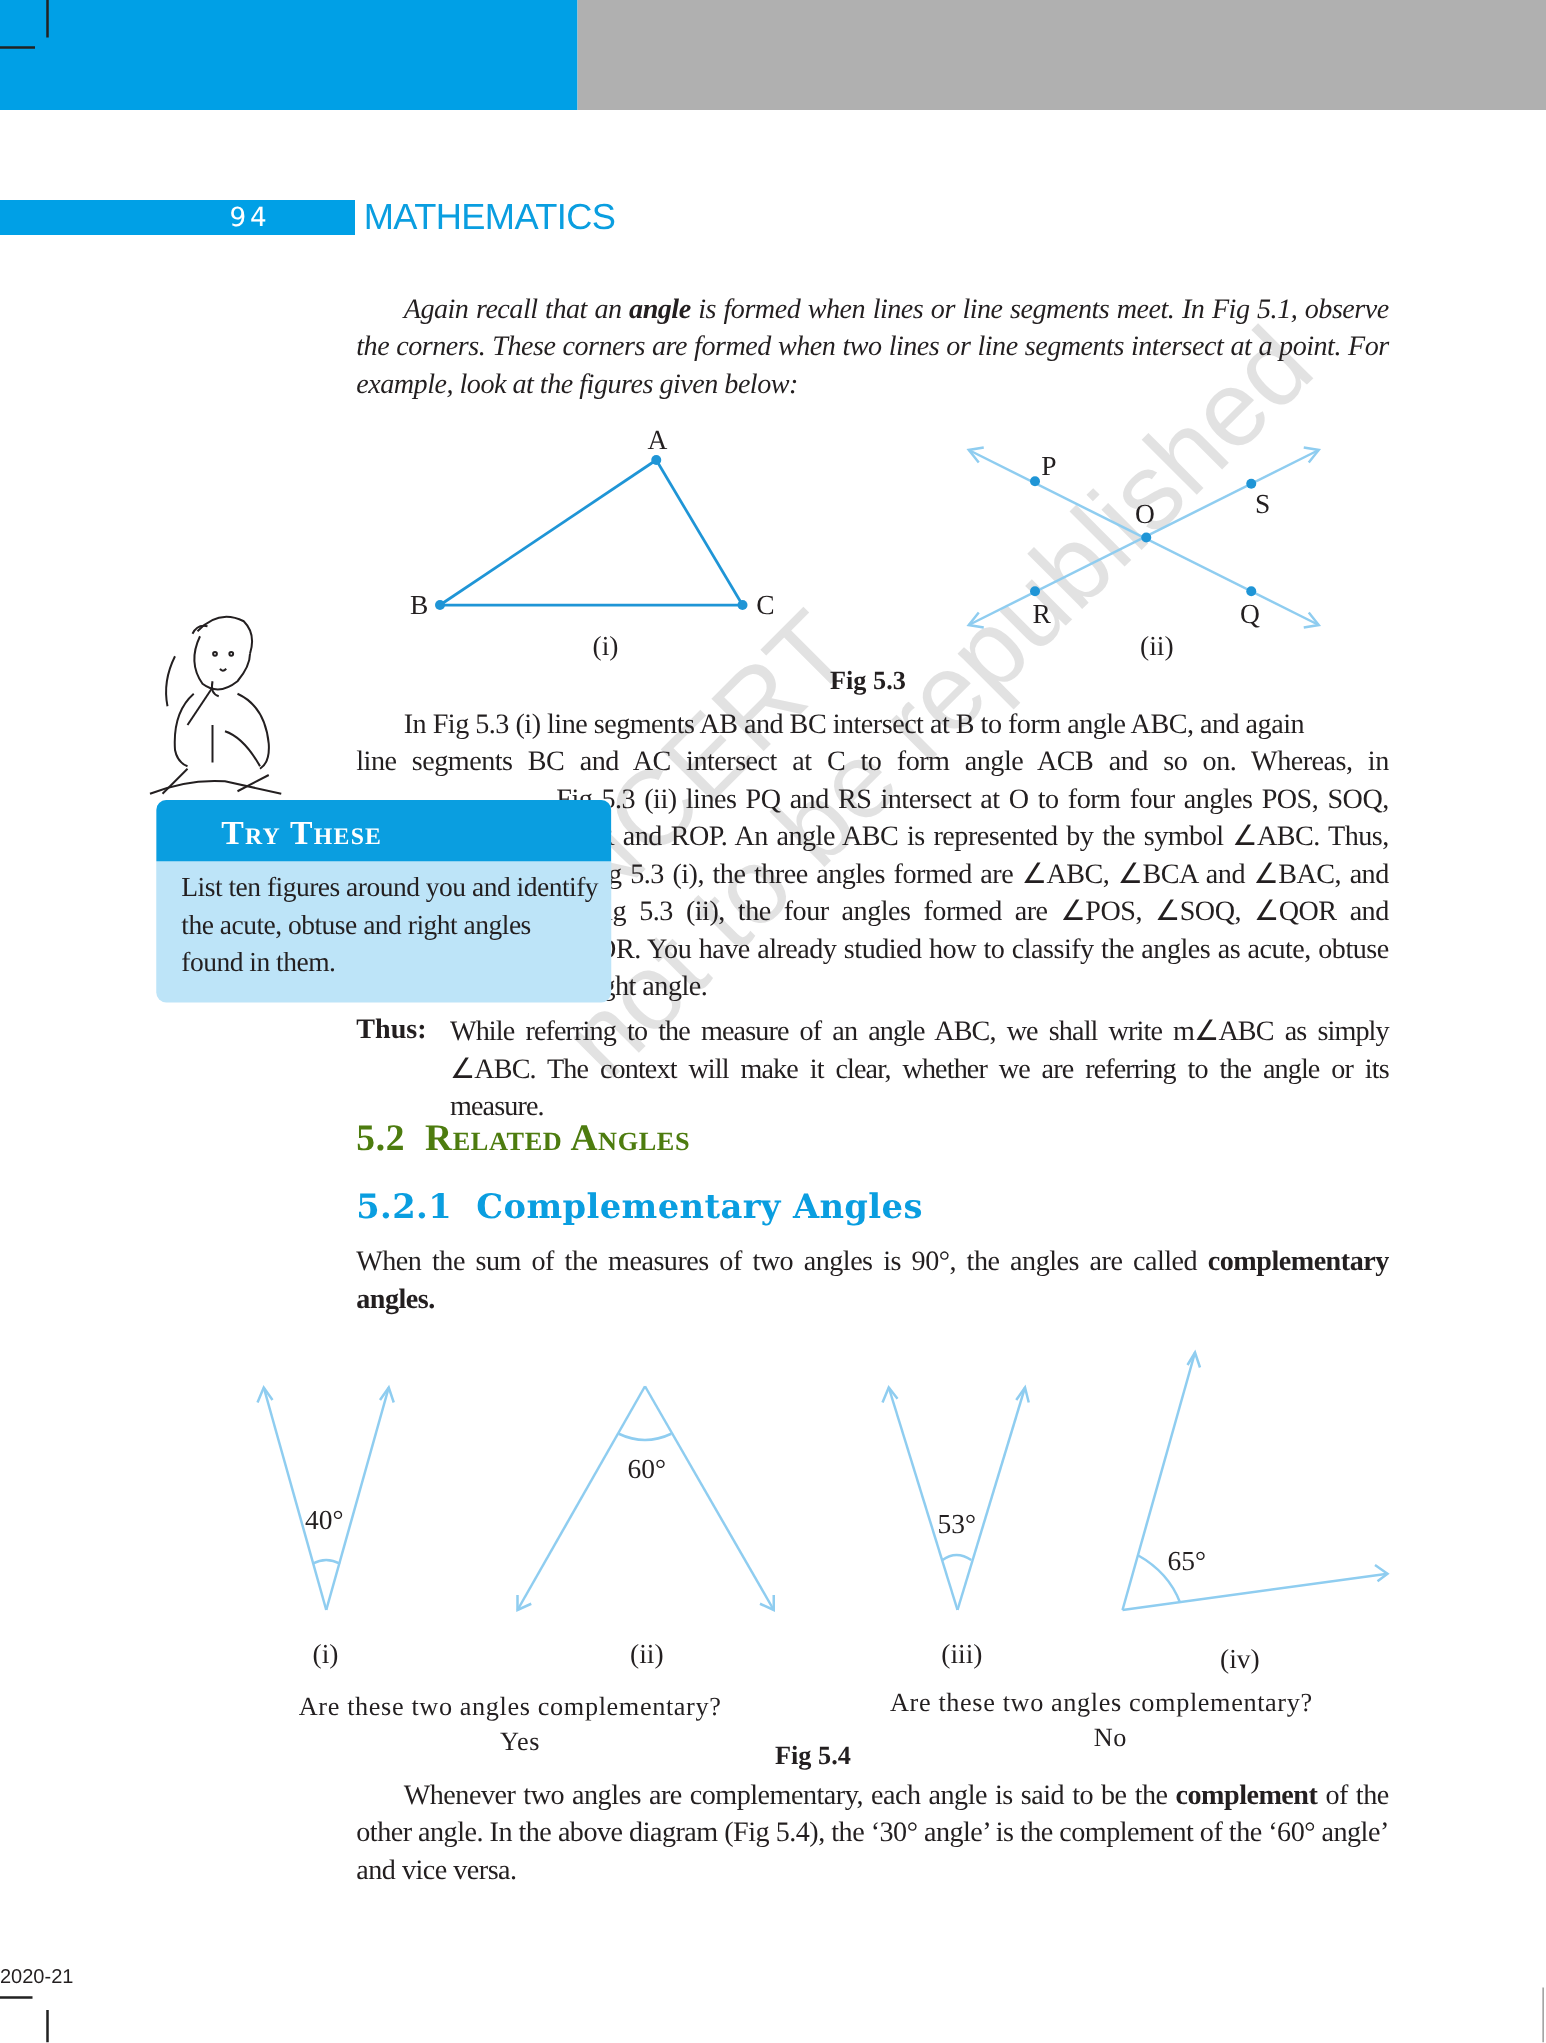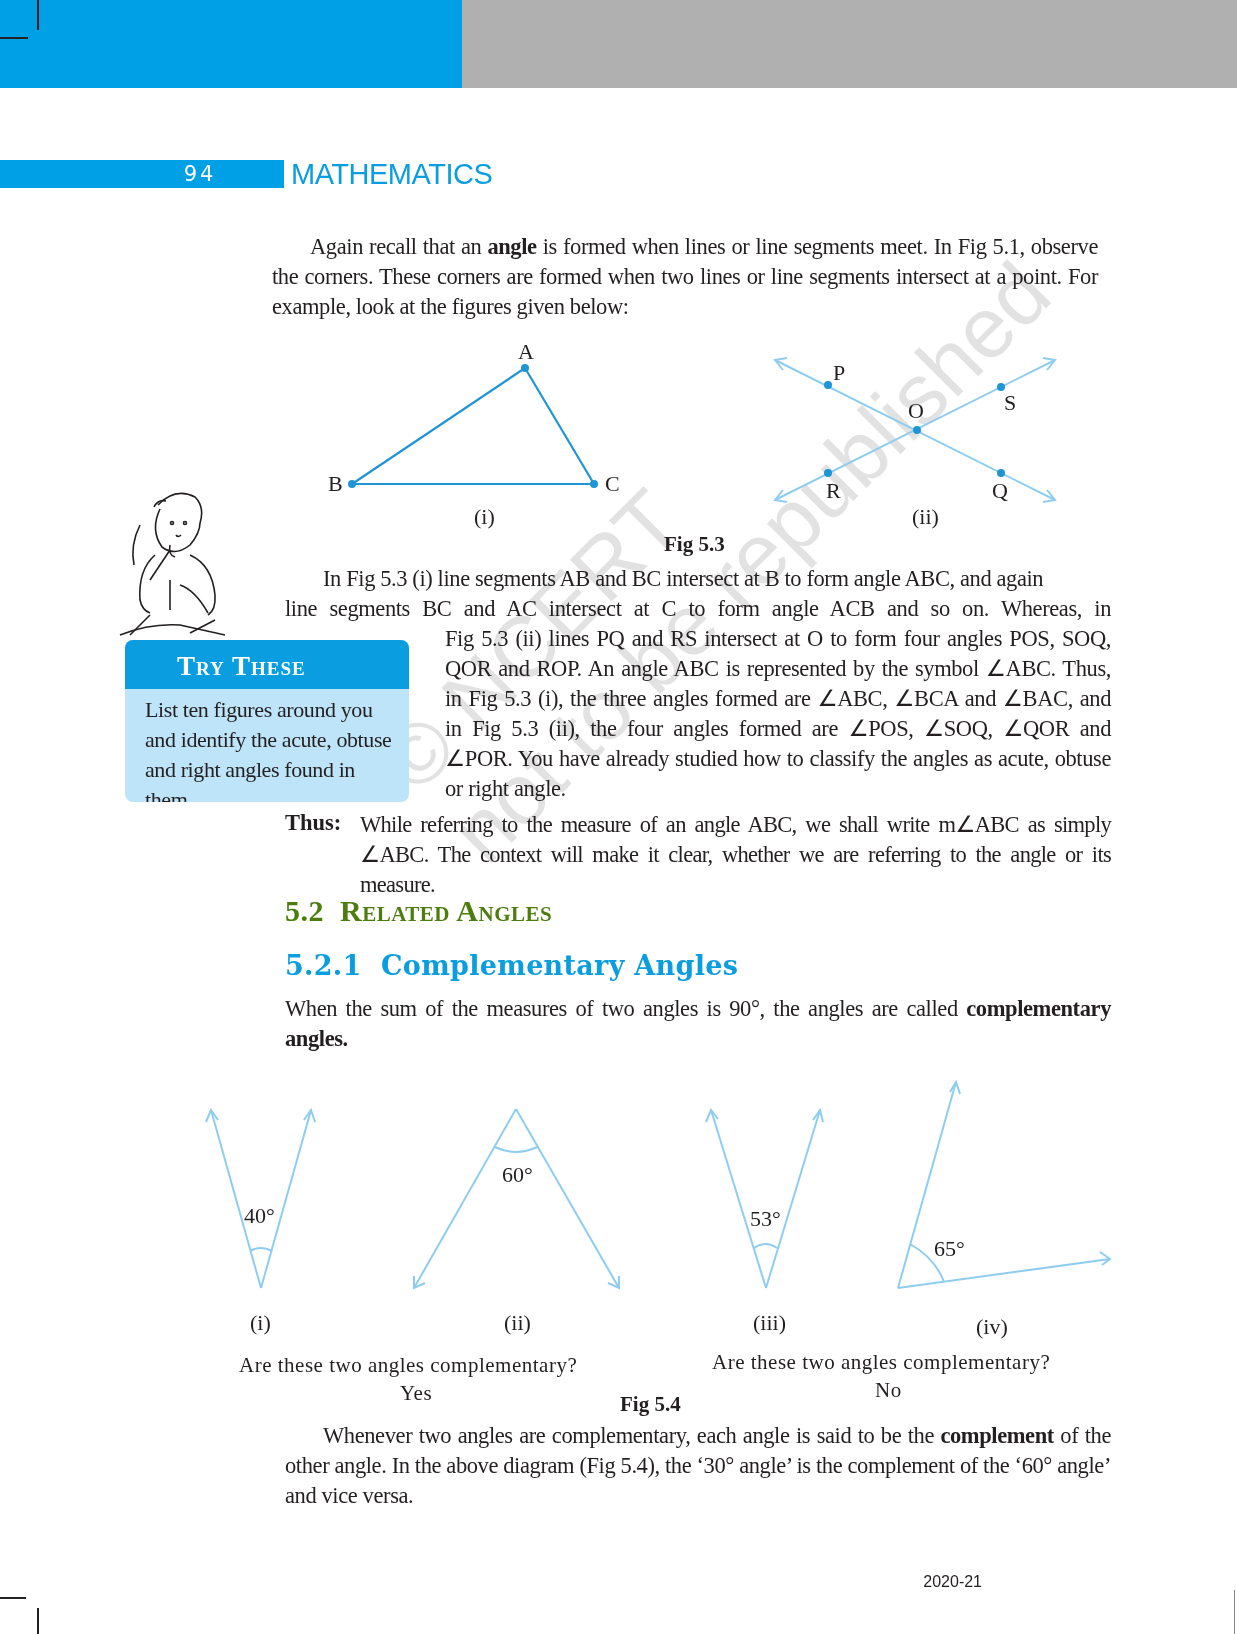--- a/index.html
+++ b/index.html
@@ -22,60 +22,60 @@
                font-family: "Liberation Sans", sans-serif; font-size: 29px; letter-spacing: -0.5px; }
 
   .para { font-size: 22.5px; line-height: 30px; text-align: justify; letter-spacing: -0.4px; }
   .para b { font-weight: bold; }
   .indent { text-indent: 38px; }
 
   .fig-label { font-size: 22px; }
   .fig-caption { font-weight: bold; font-size: 21px; }
 
   
-  .try-box { left: 125px; top: 640px; width: 284px; height: 162px; border-radius: 8px;
+  .try-box { left: 125px; top: 640px; width: 364px; height: 162px; border-radius: 8px;
              background: #bde4f8; overflow: hidden; }
   .try-head { height: 49px; background: #0a9ee0; color: #fff; font-weight: bold;
               font-size: 27px; line-height: 52px; padding-left: 52px; font-variant: small-caps;
               letter-spacing: 1px; }
   .try-body { padding: 6px 10px 0 20px; font-size: 22px; line-height: 30px; color: #231f20;
               letter-spacing: -0.4px; }
 
   .note-label { font-weight: bold; font-size: 22.5px; }
   .h2 { color: #4d7c0f; font-weight: bold; font-size: 30px; letter-spacing: 0.5px; }
   .h2 .sc { font-variant: small-caps; }
   .h3 { color: #0a9ee0; font-weight: bold; font-size: 27px; font-family: "DejaVu Serif", serif; letter-spacing: 0.3px; }
 
   .watermark { left: 360px; top: 740px; width: 700px; color: rgba(150,150,150,0.28);
                font-family: "Liberation Sans", sans-serif; font-size: 86px; line-height: 100px;
                transform: rotate(-45deg); transform-origin: 0 0; white-space: nowrap; pointer-events:none; }
 
   .question { font-size: 21px; letter-spacing: 0.5px; }
-  .footer-year { left: 0; width: 982px; top: 1573px; text-align: right;
+  .footer-year { left: 0; width: 982px; top: 1573px; text-align: left;
                  font-family: "Liberation Sans", sans-serif; font-size: 16px; }
   svg { position: absolute; overflow: visible; }
 </style>
 </head>
 <body>
 
 <div class="abs top-blue"></div>
 <div class="abs top-grey"></div>
 <div class="abs crop-v" style="left:37px; top:0; height:30px;"></div>
 <div class="abs crop-h" style="left:0; top:37px; width:28px;"></div>
 
 <div class="abs hdr-bar"></div>
 <div class="abs hdr-num">94</div>
 <div class="abs hdr-title">MATHEMATICS</div>
 
 <div class="abs watermark">
   <div>© NCERT</div>
   <div>not to be republished</div>
 </div>
 
-<div class="abs para indent" style="left:272px; top:232px; width:826px;">
+<div class="abs para indent" style="left:285px; top:232px; width:826px;font-style:italic;">
   <span>Again recall that an </span><b>angle</b><span> is formed when lines or line segments meet. In Fig 5.1, observe the corners. These corners are formed when two lines or line segments intersect at a point. For example, look at the figures given below:</span>
 </div>
 
 <svg style="left:0;top:0;" width="1237" height="1634">
   <g stroke="#1f95d6" stroke-width="2.2" fill="none">
     <line x1="352" y1="484" x2="525" y2="368"></line>
     <line x1="525" y1="368" x2="594" y2="484"></line>
     <line x1="352" y1="484" x2="594" y2="484"></line>
   </g>
   <g fill="#1f95d6">

